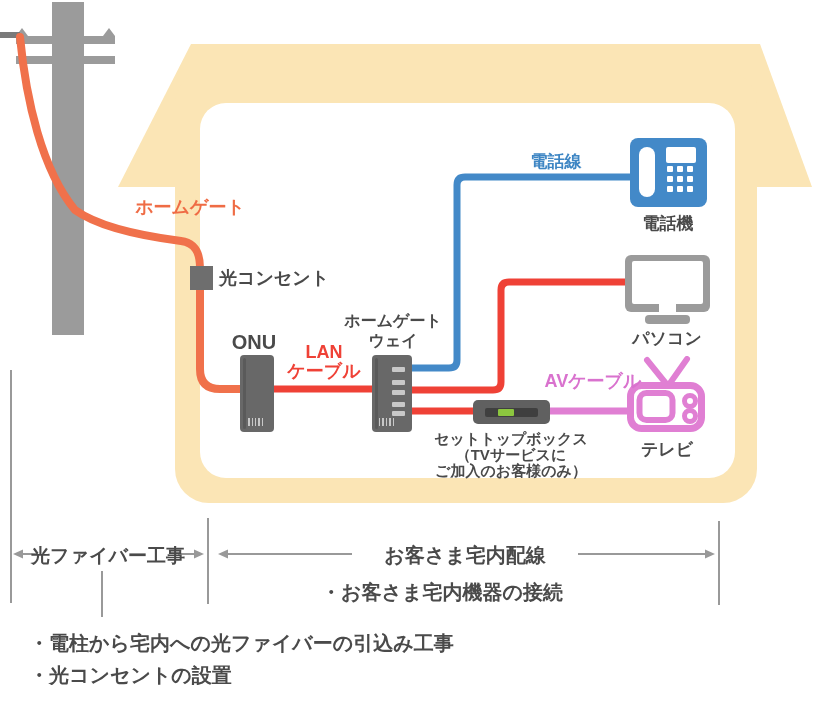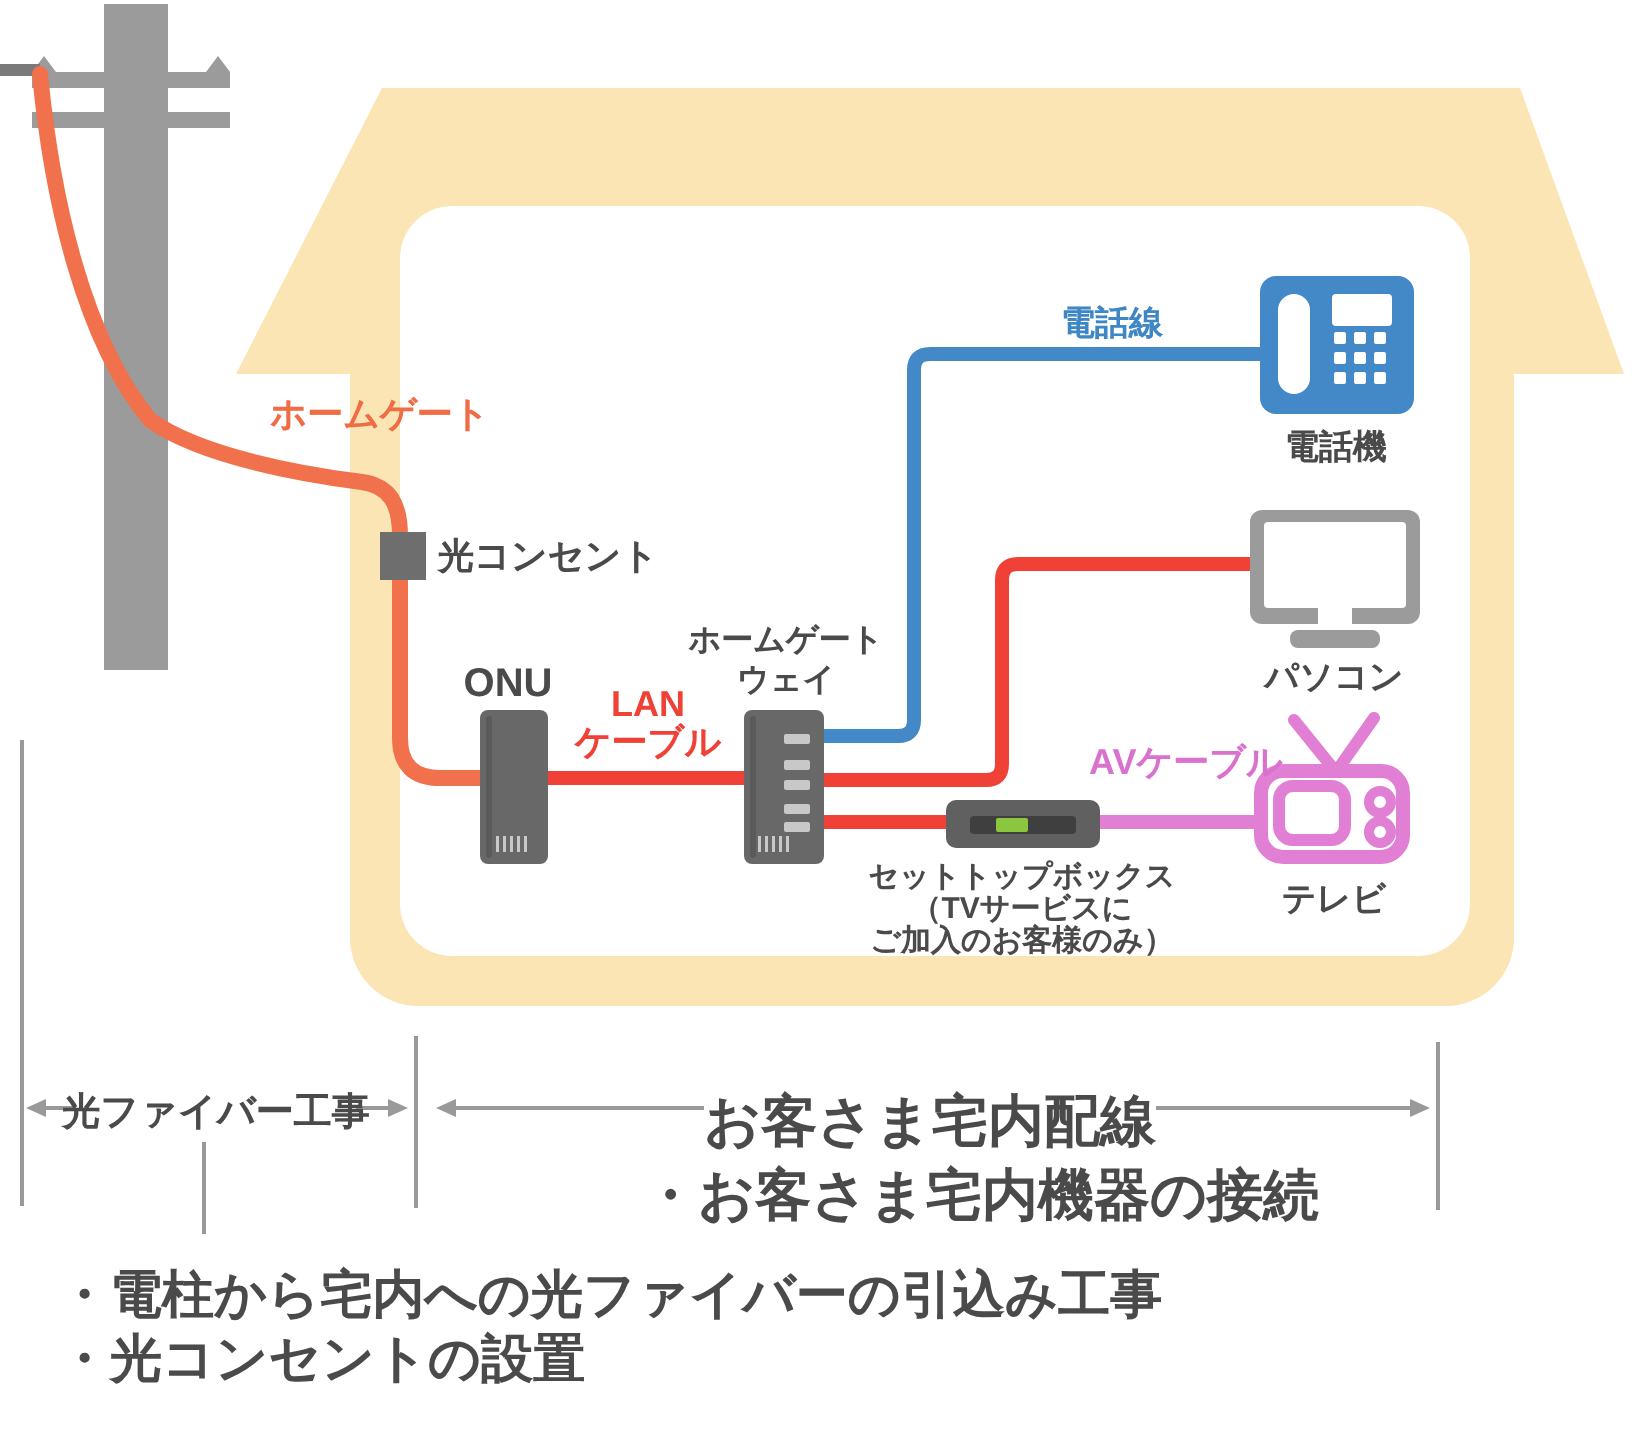--- a/index.html
+++ b/index.html
@@ -43,21 +43,21 @@
   .tv-svg{left:623px;top:356px;}
   
   .lbl{position:absolute;color:#4A4A4A;font-weight:600;white-space:nowrap;font-size:17px;}
   .ctr{transform:translateX(-50%);text-align:center;}
   .lbl-fiber{color:#EF6C45;font-size:18px;font-weight:bold;}
   .lbl-lan{color:#EF4136;font-size:18px;font-weight:bold;line-height:19px;}
   .lbl-blue{color:#3E86C4;font-weight:bold;}
   .lbl-av{color:#D972CE;font-size:18px;font-weight:bold;margin-left:23px;}
   .lbl-stb{font-size:15px;line-height:16px;}
   .lbl-foot{font-weight:bold;font-family:Liberation Serif, serif;}
-  .f19{font-size:19px;} .f20{font-size:28px;text-align:center;} .f21{font-size:26px;}
+  .f19{font-size:19px;} .f20{font-size:20px;text-align:center;} .f21{font-size:20px;}
   svg.overlay{left:0;top:0;pointer-events:none;}
 </style>
 </head>
 <body>
 
 <div id="canvas">
 
   <div class="abs roof"></div>
   <div class="abs house-frame"></div>
   <div class="abs house-inner"></div>

